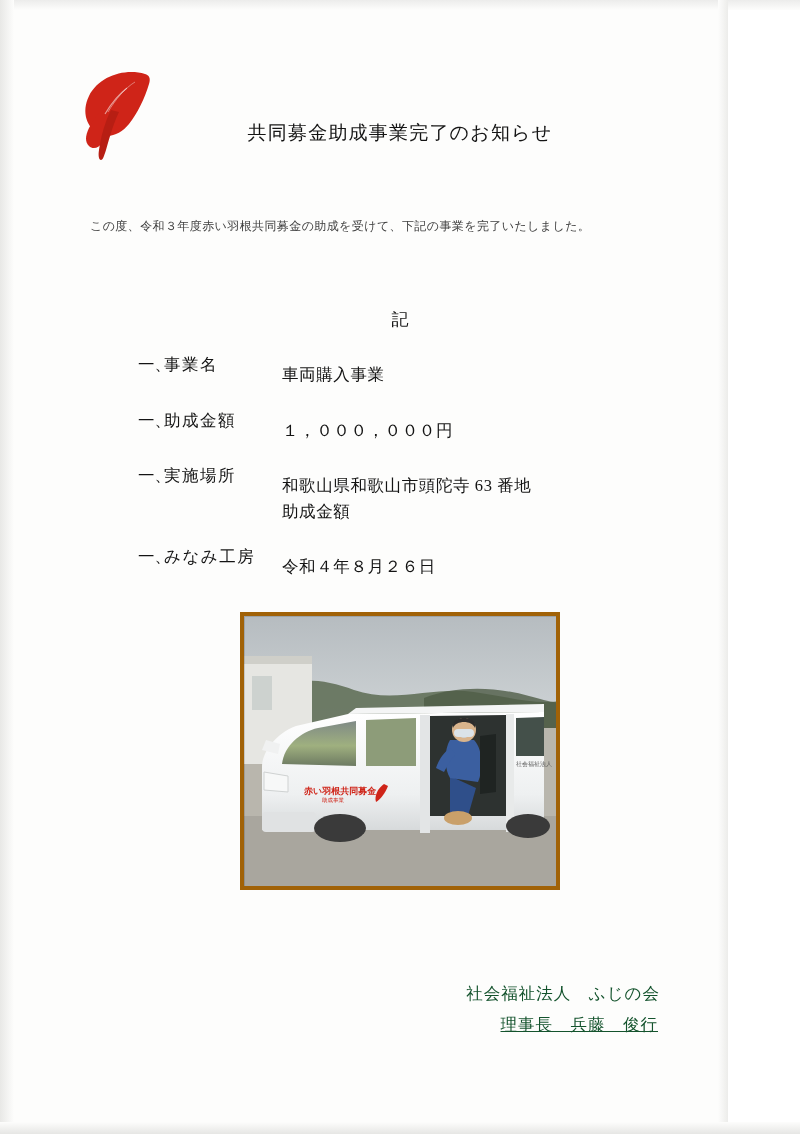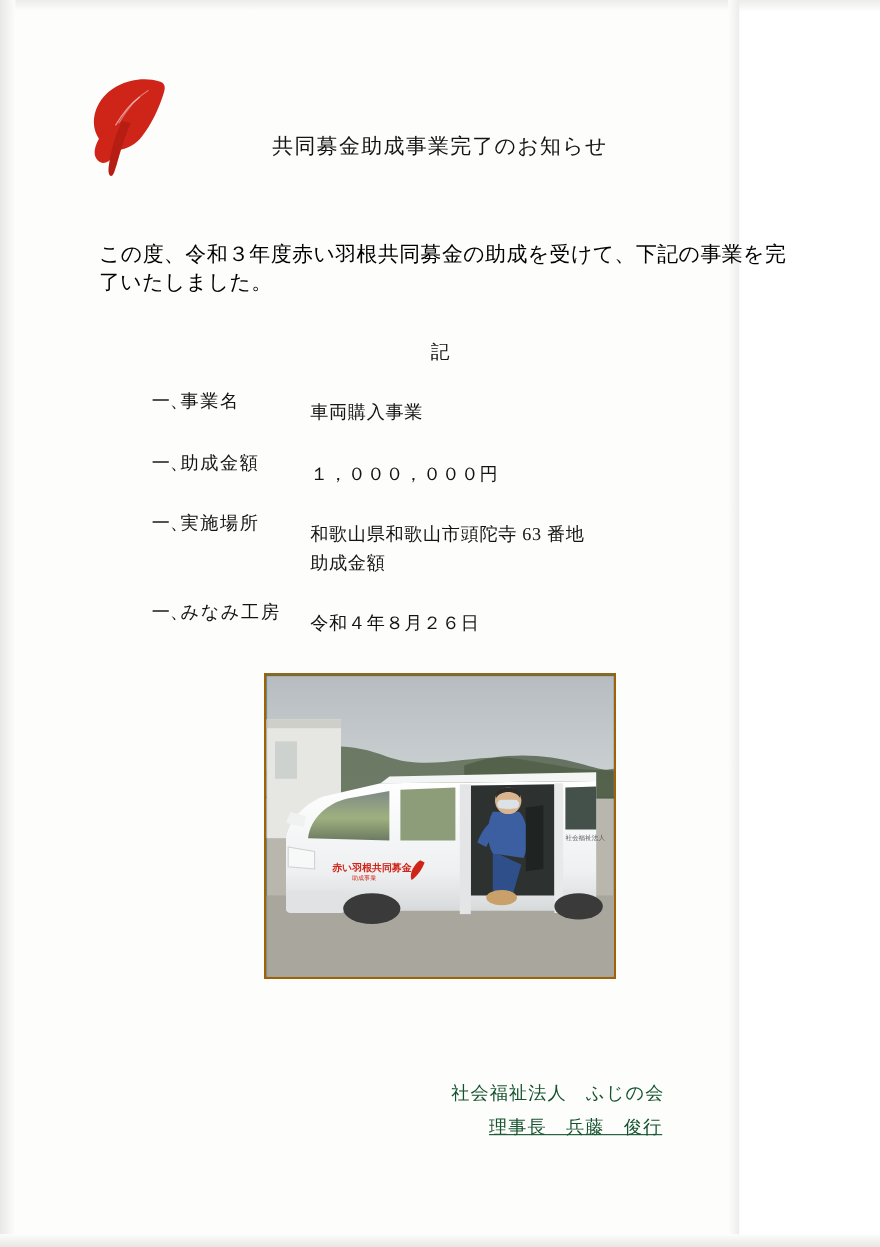--- a/index.html
+++ b/index.html
@@ -11,21 +11,21 @@
     height: 1134px;
     background: #ffffff;
     font-family: "Liberation Serif", "DejaVu Serif", serif;
     color: #1a1a1a;
     position: relative;
     overflow: hidden;
   }
   .page {
     position: absolute;
     left: 0; top: 0;
-    width: 672px;
+    width: 728px;
     height: 1134px;
     background: #fdfdfc;
     box-sizing: border-box;
   }
   
   .scan-edge-left {
     position: absolute;
     left: 0; top: 0;
     width: 14px; height: 1134px;
     background: linear-gradient(to right, #e8e8e6, #fdfdfc);
@@ -71,23 +71,23 @@
     font-size: 19px;
     letter-spacing: 1.2px;
     color: #141414;
   }
 
   .lead {
     position: absolute;
     left: 90px;
     top: 218px;
     width: 640px;
-    font-size: 19px;
+    font-size: 12px;
     letter-spacing: 0.4px;
-    color: #000000;
+    color: #404040;
   }
 
   .ki {
     position: absolute;
     left: 0;
     top: 308px;
     width: 800px;
     text-align: center;
     font-size: 17px;
     color: #141414;
@@ -130,22 +130,22 @@
   }
 
   
   .photo {
     position: absolute;
     left: 240px;
     top: 612px;
     width: 320px;
     height: 278px;
     overflow: hidden;
-    background: #0f766e;
-    border: 2px solid #a16207;
+    background: #f9a8d4;
+    border: 4px solid #a16207;
     box-sizing: border-box;
   }
   .photo svg { display: block; }
 
   .signature {
     position: absolute;
     right: 68px;
     top: 978px;
     width: 420px;
     text-align: right;

